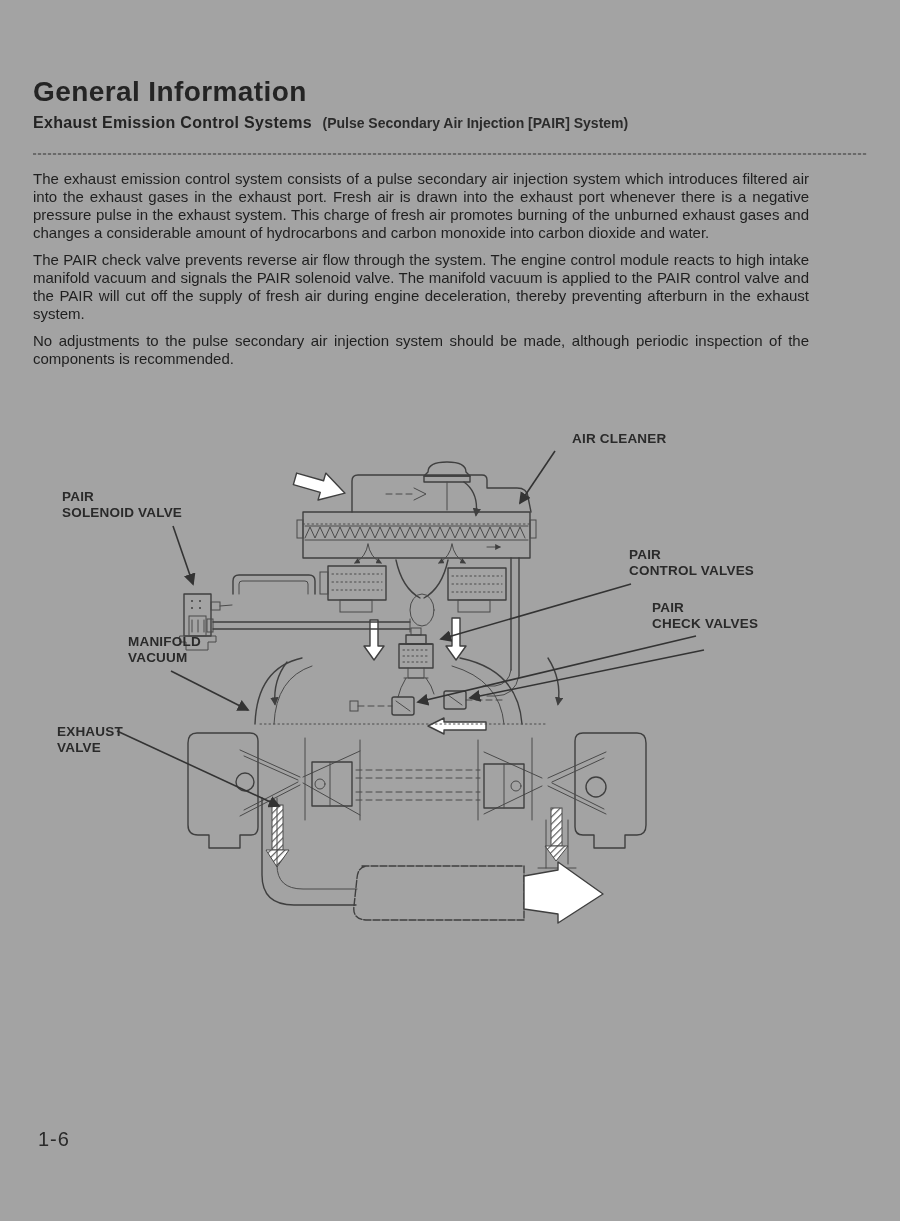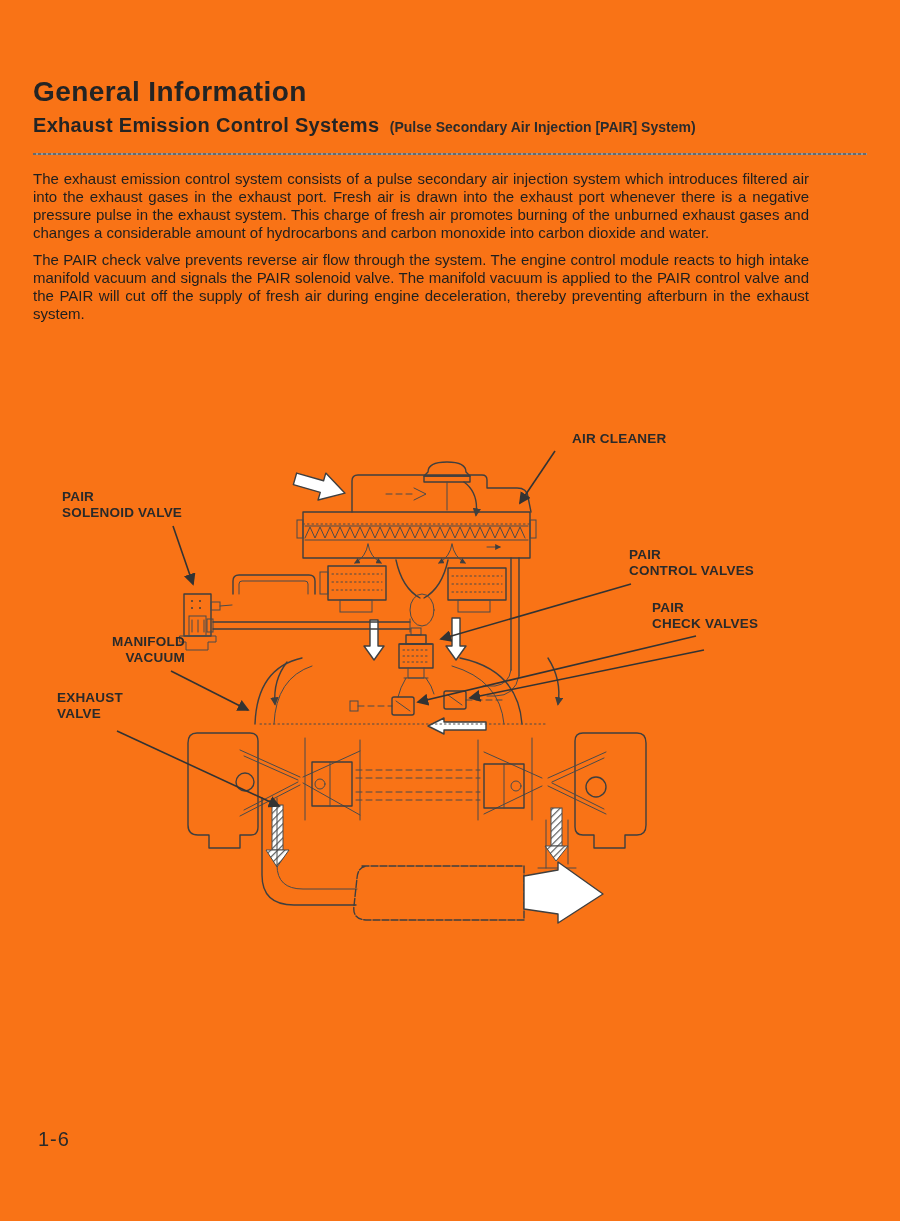--- a/index.html
+++ b/index.html
@@ -1,28 +1,28 @@
 <!DOCTYPE html>
 <html><head>
 <meta charset="utf-8">
 <style>
   html,body { margin:0; padding:0; background:#e8e8e8; }
   .page {
     position:relative; width:900px; height:1221px; margin:0 auto;
-    background:#f97316; overflow:hidden; color:#232323;
+    background:#a3a3a3; overflow:hidden; color:#232323;
     font-family:"Liberation Sans", sans-serif;
   }
   .title {
     position:absolute; left:33px; top:76px; margin:0;
     font-size:28px; font-weight:bold; letter-spacing:.4px; color:#242424;
   }
   .subtitle-row {
     position:absolute; left:33px; top:114px; white-space:nowrap;
   }
-  .subtitle { font-size:20px; font-weight:bold; letter-spacing:.3px; color:#242424; }
+  .subtitle { font-size:16px; font-weight:bold; letter-spacing:.3px; color:#242424; }
   .subtitle-note { font-size:14px; font-weight:bold; color:#2b2b2b; margin-left:6px;text-align:center; }
   .head-rule {
     position:absolute; left:33px; top:153px; width:834px; height:2px;
     background:repeating-linear-gradient(90deg,#6a6a6a 0 3px,#9a9a9a 3px 5px);
   }
   .body-copy {
     position:absolute; left:33px; top:170px; width:776px;
     font-size:15px; line-height:18px; text-align:justify; color:#1f1f1f;
   }
   .body-copy p { margin:0 0 9px 0; }
@@ -54,20 +54,21 @@
   <div class="subtitle-row">
     <span class="subtitle">Exhaust Emission Control Systems</span>
     <span class="subtitle-note">(Pulse Secondary Air Injection [PAIR] System)</span>
   </div>
 
   <div class="head-rule"></div>
 
   <div class="body-copy">
     <p>The exhaust emission control system consists of a pulse secondary air injection system which introduces filtered air into the exhaust gases in the exhaust port. Fresh air is drawn into the exhaust port whenever there is a negative pressure pulse in the exhaust system. This charge of fresh air promotes burning of the unburned exhaust gases and changes a considerable amount of hydrocarbons and carbon monoxide into carbon dioxide and water.</p>
     <p>The PAIR check valve prevents reverse air flow through the system. The engine control module reacts to high intake manifold vacuum and signals the PAIR solenoid valve. The manifold vacuum is applied to the PAIR control valve and the PAIR will cut off the supply of fresh air during engine deceleration, thereby preventing afterburn in the exhaust system.</p>
+    <p>No adjustments to the pulse secondary air injection system should be made, although periodic inspection of the components is recommended.</p>
   </div>
 
   <div class="diagram">
     <svg width="900" height="520" viewBox="0 0 900 520">
       <defs>
         <marker id="ah" viewBox="0 0 10 10" refX="8.5" refY="5" markerWidth="7.5" markerHeight="7.5" orient="auto-start-reverse">
           <path d="M0,0 L10,5 L0,10 z" fill="#333"></path>
         </marker>
         <marker id="ahs" viewBox="0 0 10 10" refX="8" refY="5" markerWidth="6" markerHeight="6" orient="auto-start-reverse">
           <path d="M0,0 L10,5 L0,10 z" fill="#3f3f3f"></path>
@@ -277,24 +278,24 @@
     <div>AIR CLEANER</div>
   </div>
   <div class="dlabel" style="left:629px; top:547px;">
     <div>PAIR</div>
     <div>CONTROL VALVES</div>
   </div>
   <div class="dlabel" style="left:652px; top:600px;">
     <div>PAIR</div>
     <div>CHECK VALVES</div>
   </div>
-  <div class="dlabel" style="left:112px; top:634px;text-align:right;">
+  <div class="dlabel" style="left:128px; top:634px;">
     <div>MANIFOLD</div>
     <div>VACUUM</div>
   </div>
-  <div class="dlabel" style="left:57px; top:690px;">
+  <div class="dlabel" style="left:57px; top:724px;">
     <div>EXHAUST</div>
     <div>VALVE</div>
   </div>
 
   <div class="page-number">1-6</div>
 
 </div>
 
 </body></html>

